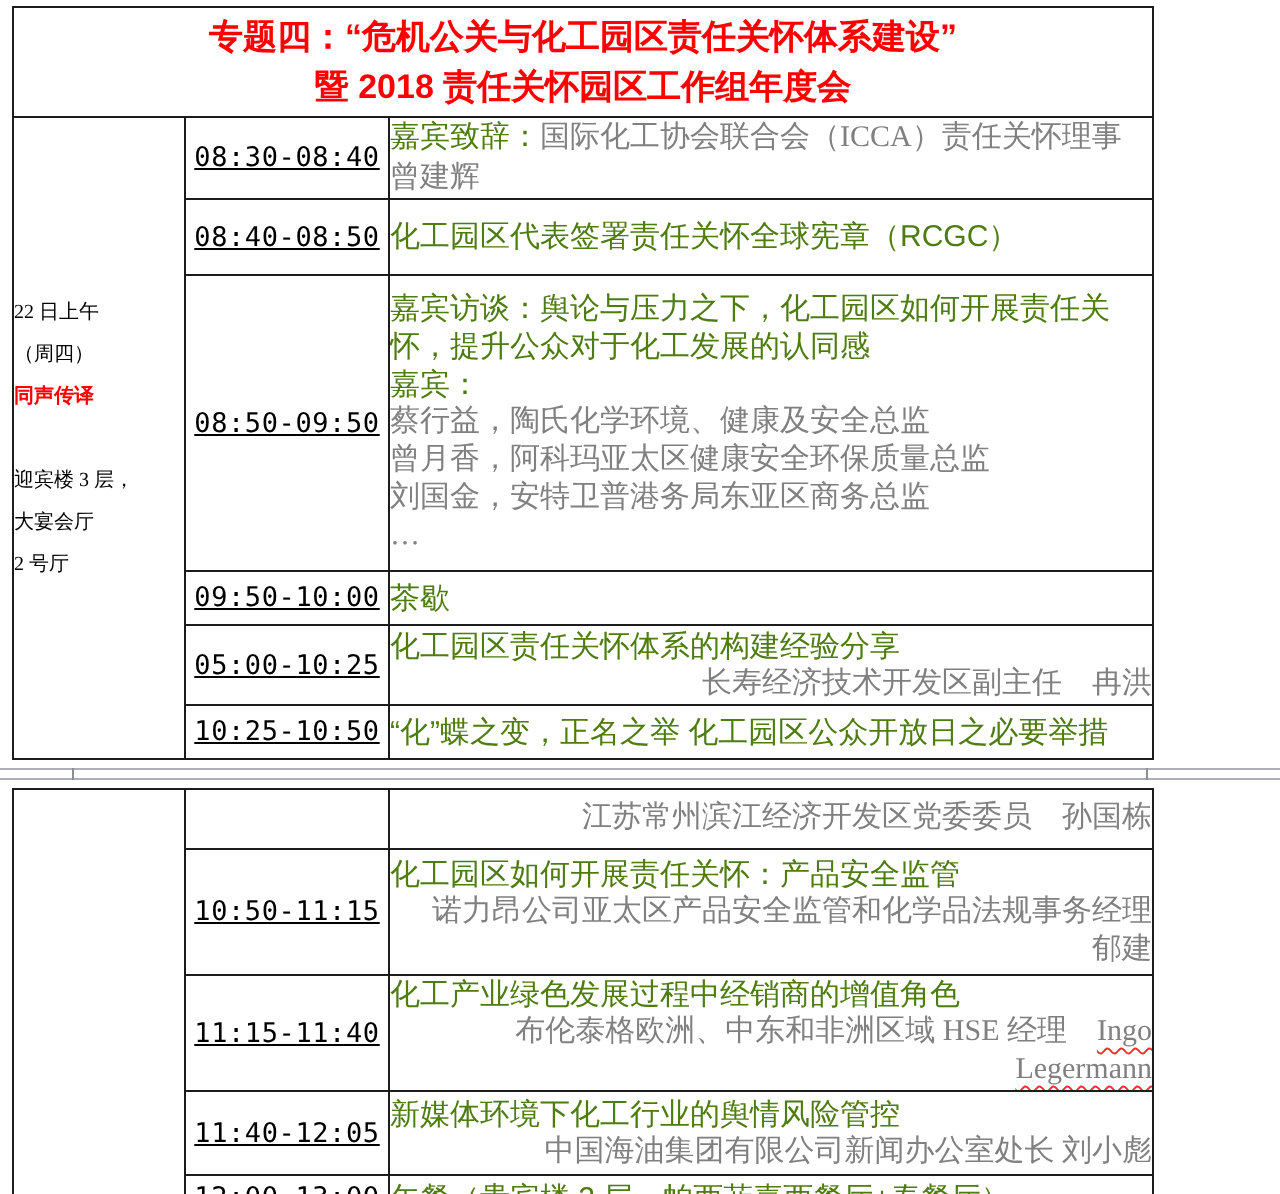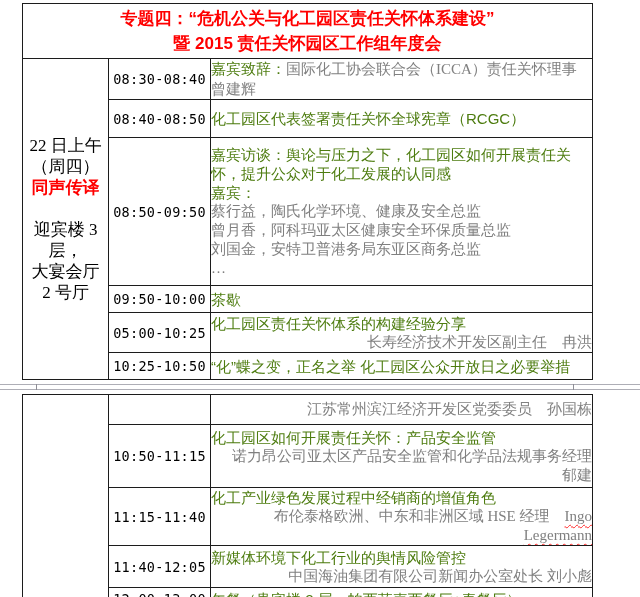--- a/index.html
+++ b/index.html
@@ -3,48 +3,48 @@
 <meta charset="utf-8">
 <style>
   html,body{margin:0;padding:0;}
   body{
     width:640px;height:597px;background:#ffffff;overflow:hidden;
     font-family:"Liberation Sans",sans-serif;
     -webkit-font-smoothing:antialiased;
   }
   table.sched{
     border-collapse:collapse;table-layout:fixed;
-    margin-left:22px;width:570px;
+    margin-left:6px;width:570px;
   }
   table.sched td{
     border:1.5px solid #1c1c1c;
     padding:0;vertical-align:middle;overflow:hidden;
   }
   col.c-left{width:86px;}
   col.c-time{width:102px;}
   col.c-body{width:382px;}
 
   td.hdr{
     text-align:center;color:#ff0000;font-weight:bold;
     font-size:17px;line-height:25px;height:54px;
     font-family:"Liberation Sans",sans-serif;
   }
   td.time{
     text-align:center;color:#000;
     font-family:"DejaVu Sans Mono","Liberation Mono",monospace;
-    font-size:13.5px;letter-spacing:0.3px;
+    font-size:13.5px;letter-spacing:0.3px;text-decoration:underline;
   }
   td.content{
     padding:2px 8px 2px 7px;font-size:15px;line-height:19px;color:#000;
   }
   .t{font-weight:normal;color:#4d7c0f;font-family:"Liberation Sans",sans-serif;}
   .g{color:#808080;font-weight:normal;font-family:"Liberation Serif","DejaVu Serif",serif;}
   .right{text-align:right;}
   td.leftcell{
-    text-align:center;font-size:17px;line-height:21px;color:#000;
+    text-align:left;font-size:10px;line-height:21px;color:#000;
     font-family:"Liberation Serif","DejaVu Serif",serif;
   }
   .red-bold{color:#ff0000;font-weight:bold;font-family:Liberation Serif, serif;}
   .vspacer{height:21px;}
   .name-underline{
     text-decoration-line:underline;
     text-decoration-style:wavy;
     text-decoration-color:#ff2a2a;
     text-decoration-thickness:1px;
     text-underline-offset:3px;
@@ -74,21 +74,21 @@
   <colgroup>
       <col class="c-left">
       <col class="c-time">
       <col class="c-body">
     </colgroup>
 
   <tbody>
       <tr>
     <td class="hdr" colspan="3">
       <div>专题四：“危机公关与化工园区责任关怀体系建设”</div>
-      <div>暨 2015 责任关怀园区工作组年度会</div>
+      <div>暨 2018 责任关怀园区工作组年度会</div>
     </td>
   </tr>
 
   <tr class="r1h">
     <td class="leftcell" rowspan="6">
       <div>22 日上午</div>
       <div>（周四）</div>
       <div class="red-bold">同声传译</div>
       <div class="vspacer"></div>
       <div>迎宾楼 3 层，</div>

